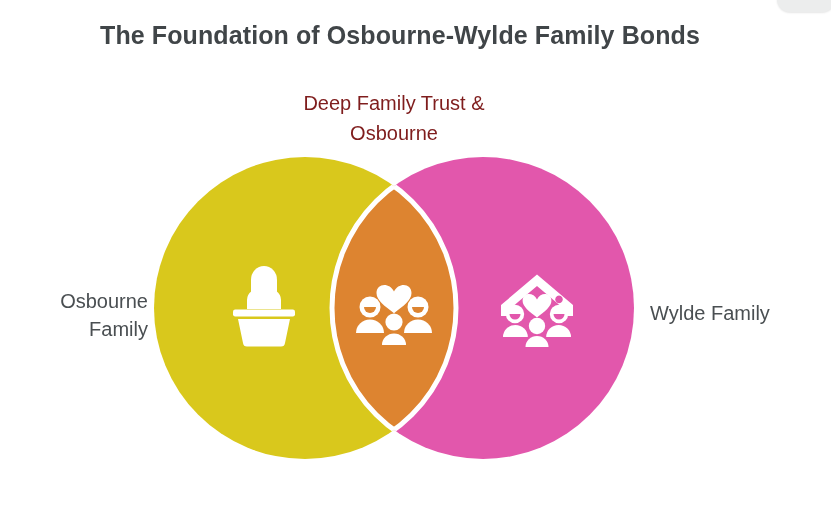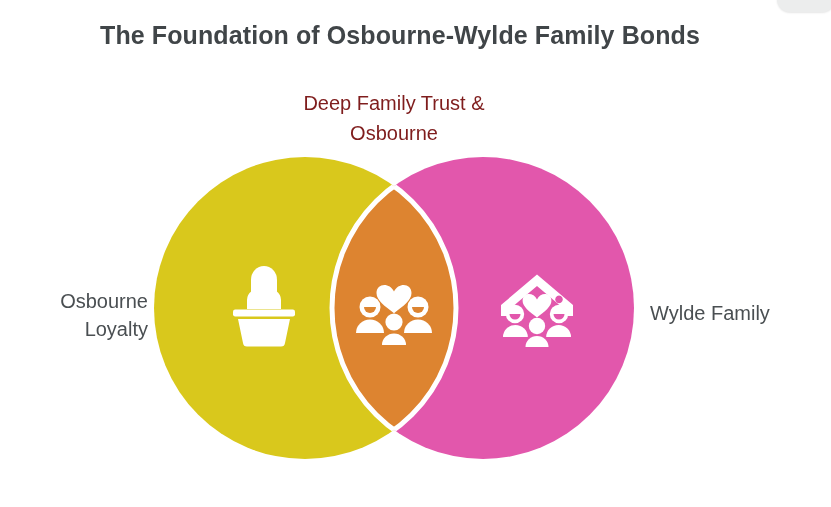--- a/index.html
+++ b/index.html
@@ -187,18 +187,18 @@
       <path d="M 9.2,28 a 12.4,12 0 0 1 24.8,0 z"></path>
 
       <circle cx="0" cy="17" r="8.2"></circle>
 
       <path d="M -11.5,38 a 11.5,11 0 0 1 23,0 z"></path>
     </g>
   </svg>
 
   <div class="side-label" id="label-left">
     <div>Osbourne</div>
-    <div>Loyalty</div>
+    <div>Family</div>
   </div>
 
   <div class="side-label" id="label-right">Wylde Family</div>
 
 </div>
 
 </body></html>

